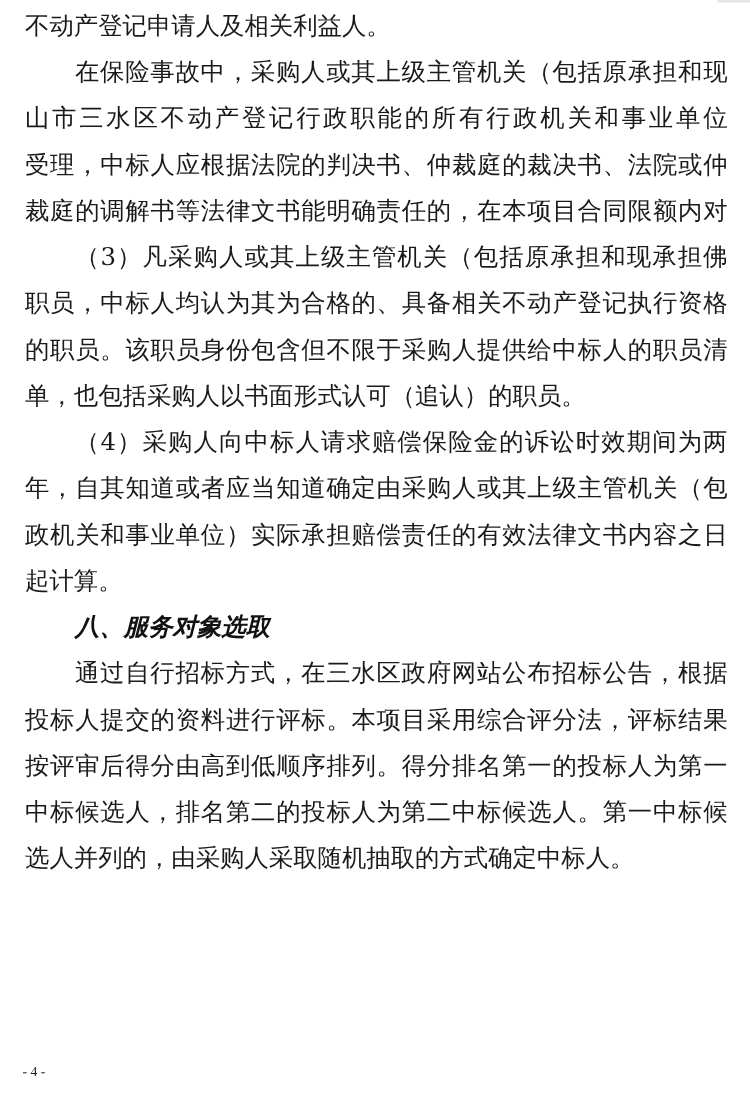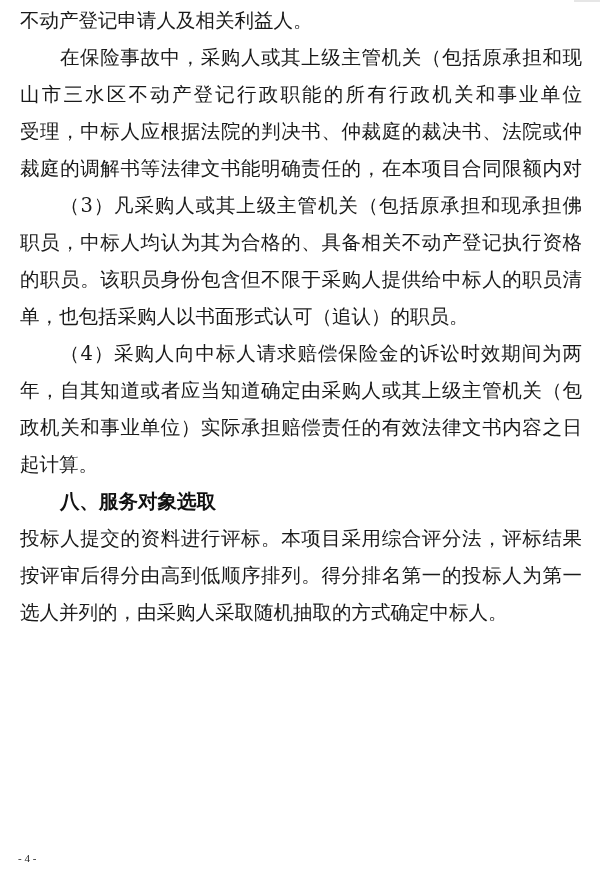--- a/index.html
+++ b/index.html
@@ -38,20 +38,21 @@
     }
     .heading {
       height: 37px;
       line-height: 37px;
       font-size: 19.5px;
       font-weight: bold;
       padding-left: 40px;
       font-family: "DejaVu Sans", "Liberation Sans", sans-serif;
       white-space: nowrap;
       color: #111;
+      font-style: italic;
     }
     .page-number {
       position: absolute;
       left: 18px;
       top: 852px;
       font-size: 11px;
       font-family: "Liberation Serif", serif;
       color: #222;
     }
     .corner-mark {
@@ -82,19 +83,21 @@
   <div class="line">的职员。该职员身份包含但不限于采购人提供给中标人的职员清</div>
   <div class="line last">单，也包括采购人以书面形式认可（追认）的职员。</div>
 
   <div class="line indent">（4）采购人向中标人请求赔偿保险金的诉讼时效期间为两</div>
   <div class="line">年，自其知道或者应当知道确定由采购人或其上级主管机关（包</div>
   <div class="line">政机关和事业单位）实际承担赔偿责任的有效法律文书内容之日</div>
   <div class="line last">起计算。</div>
 
   <div class="heading">八、服务对象选取</div>
 
+  <div class="line indent">通过自行招标方式，在三水区政府网站公布招标公告，根据</div>
   <div class="line">投标人提交的资料进行评标。本项目采用综合评分法，评标结果</div>
   <div class="line">按评审后得分由高到低顺序排列。得分排名第一的投标人为第一</div>
+  <div class="line">中标候选人，排名第二的投标人为第二中标候选人。第一中标候</div>
   <div class="line last">选人并列的，由采购人采取随机抽取的方式确定中标人。</div>
 
 </div>
 
 <div class="page-number">- 4 -</div>
 
 </body></html>

